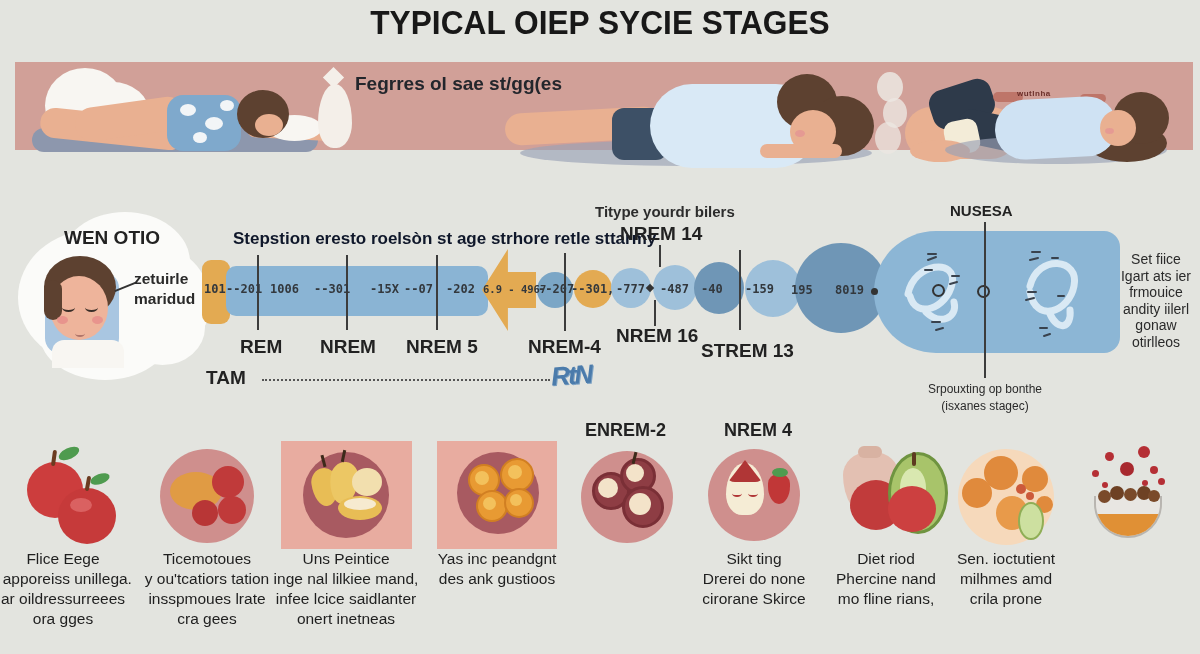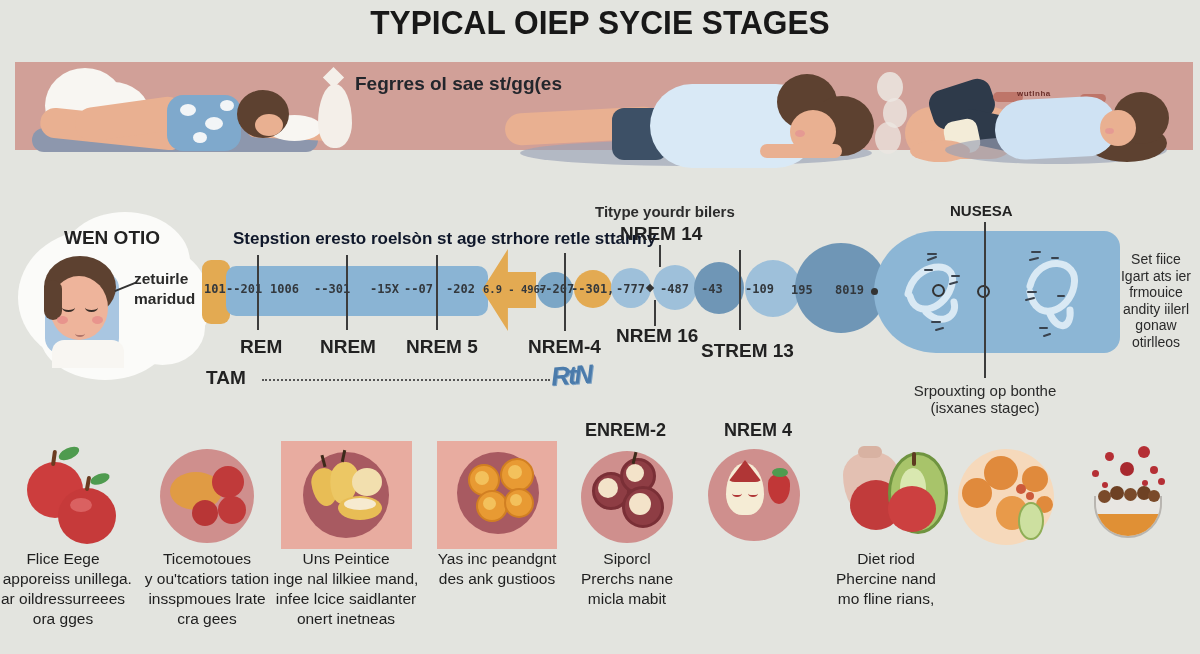--- a/index.html
+++ b/index.html
@@ -33,21 +33,21 @@
   .note{font-size:15.5px;font-weight:600;color:#2a2a2a;}
   .bar{background:#8ab4d4;border-radius:10px;}
   .orange{background:#e3aa52;}
   .circ-light{background:#9ec0da;}
   .circ-dark{background:#6f96b6;}
   .bigshape{background:#8cb6d5;border-radius:62px 16px 16px 62px / 61px 16px 16px 61px;}
   .dotline{border-top:2px dotted #555;}
   .run{font-size:26px;font-weight:bold;font-style:italic;color:#4b7bab;
        letter-spacing:-2px;transform:rotate(-4deg);text-shadow:1px 1px 0 #7fa3c4;}
   .rnote{font-size:14px;line-height:16.5px;font-weight:500;text-align:center;color:#2a2a2a;}
-  .bnote{font-size:15px;font-weight:500;text-align:center;color:#2a2a2a;white-space:nowrap;}
+  .bnote{font-size:12px;font-weight:500;text-align:center;color:#2a2a2a;white-space:nowrap;}
   .ring{border:2.5px solid #333;border-radius:50%;background:transparent;}
   
   .pinkcirc{background:#cf8f8d;border-radius:50%;}
   .salmonsq{background:#e8aca0;}
   .darkred{background:#a85a61;border-radius:50%;}
   .peachcirc{background:#f6d9bb;border-radius:50%;}
   .food-cap{text-align:center;font-size:15.5px;line-height:20px;color:#1f1f1f;font-weight:500;}
   .stage-lbl{font-weight:bold;font-size:18px;color:#222;white-space:nowrap;}
 </style>
 </head>
@@ -186,22 +186,22 @@
   <div class="abs num" style="left:270px;top:282px;">1006</div>
   <div class="abs num" style="left:314px;top:282px;">--301</div>
   <div class="abs num" style="left:370px;top:282px;">-15X</div>
   <div class="abs num" style="left:404px;top:282px;">--07</div>
   <div class="abs num" style="left:446px;top:282px;">-202</div>
   <div class="abs num" style="left:483px;top:283px;font-size:10.5px;">6.9 - 4967</div>
   <div class="abs num" style="left:538px;top:282px;text-align:center;">--207</div>
   <div class="abs num" style="left:571px;top:282px;">--301,</div>
   <div class="abs num" style="left:616px;top:282px;">-777</div>
   <div class="abs num" style="left:660px;top:282px;">-487</div>
-  <div class="abs num" style="left:701px;top:282px;">-43</div>
-  <div class="abs num" style="left:745px;top:282px;">-109</div>
+  <div class="abs num" style="left:701px;top:282px;">-40</div>
+  <div class="abs num" style="left:745px;top:282px;">-159</div>
   <div class="abs num" style="left:791px;top:283px;">195</div>
   <div class="abs num" style="left:835px;top:283px;">8019</div>
 
   <div class="abs lbl" style="left:240px;top:336px;">REM</div>
   <div class="abs lbl" style="left:320px;top:336px;">NREM</div>
   <div class="abs lbl" style="left:406px;top:336px;">NREM 5</div>
   <div class="abs lbl" style="left:528px;top:336px;">NREM-4</div>
   <div class="abs lbl" style="left:620px;top:223px;">NREM 14</div>
   <div class="abs lbl" style="left:616px;top:325px;">NREM 16</div>
   <div class="abs lbl" style="left:701px;top:340px;">STREM 13</div>
@@ -327,24 +327,29 @@
   <div class="abs food-cap" style="left:420px;top:549px;width:154px;">
     <div>Yas inc peandgnt</div>
     <div>des ank gustioos</div>
   </div>
   <div class="abs food-cap" style="left:270px;top:549px;width:152px;">
     <div>Uns Peintice</div>
     <div>inge nal lilkiee mand,</div>
     <div>infee lcice saidlanter</div>
     <div>onert inetneas</div>
   </div>
-  <div class="abs food-cap" style="left:555px;top:549px;width:144px;">
-    <div>Siporcl</div>
-    <div>Prerchs nane</div>
-    <div>micla mabit</div>
+  <div class="abs food-cap" style="left:680px;top:549px;width:148px;">
+    <div>Sikt ting</div>
+    <div>Drerei do none</div>
+    <div>cirorane Skirce</div>
   </div>
   <div class="abs food-cap" style="left:815px;top:549px;width:142px;">
     <div>Diet riod</div>
     <div>Phercine nand</div>
     <div>mo fline rians,</div>
   </div>
+  <div class="abs food-cap" style="left:935px;top:549px;width:142px;">
+    <div>Sen. ioctutient</div>
+    <div>milhmes amd</div>
+    <div>crila prone</div>
+  </div>
 
 </div>
 
 </body></html>

